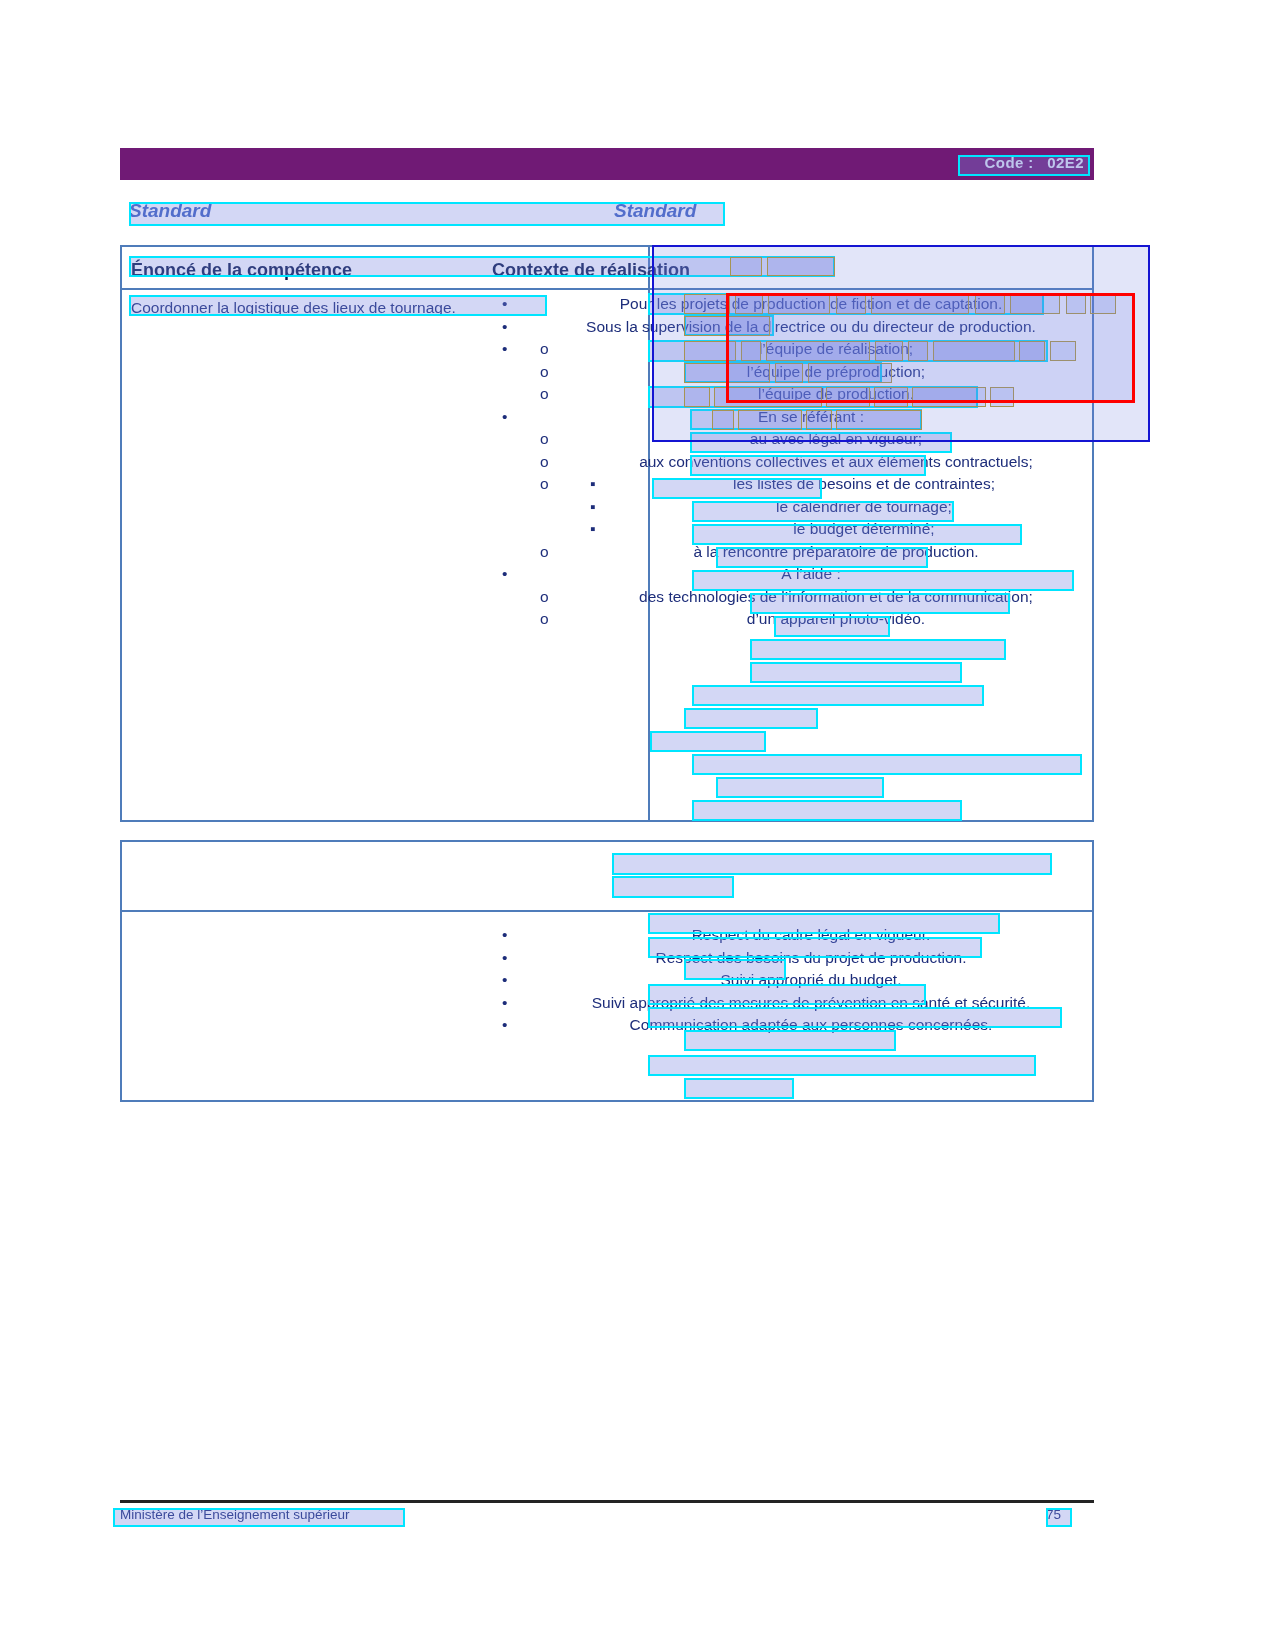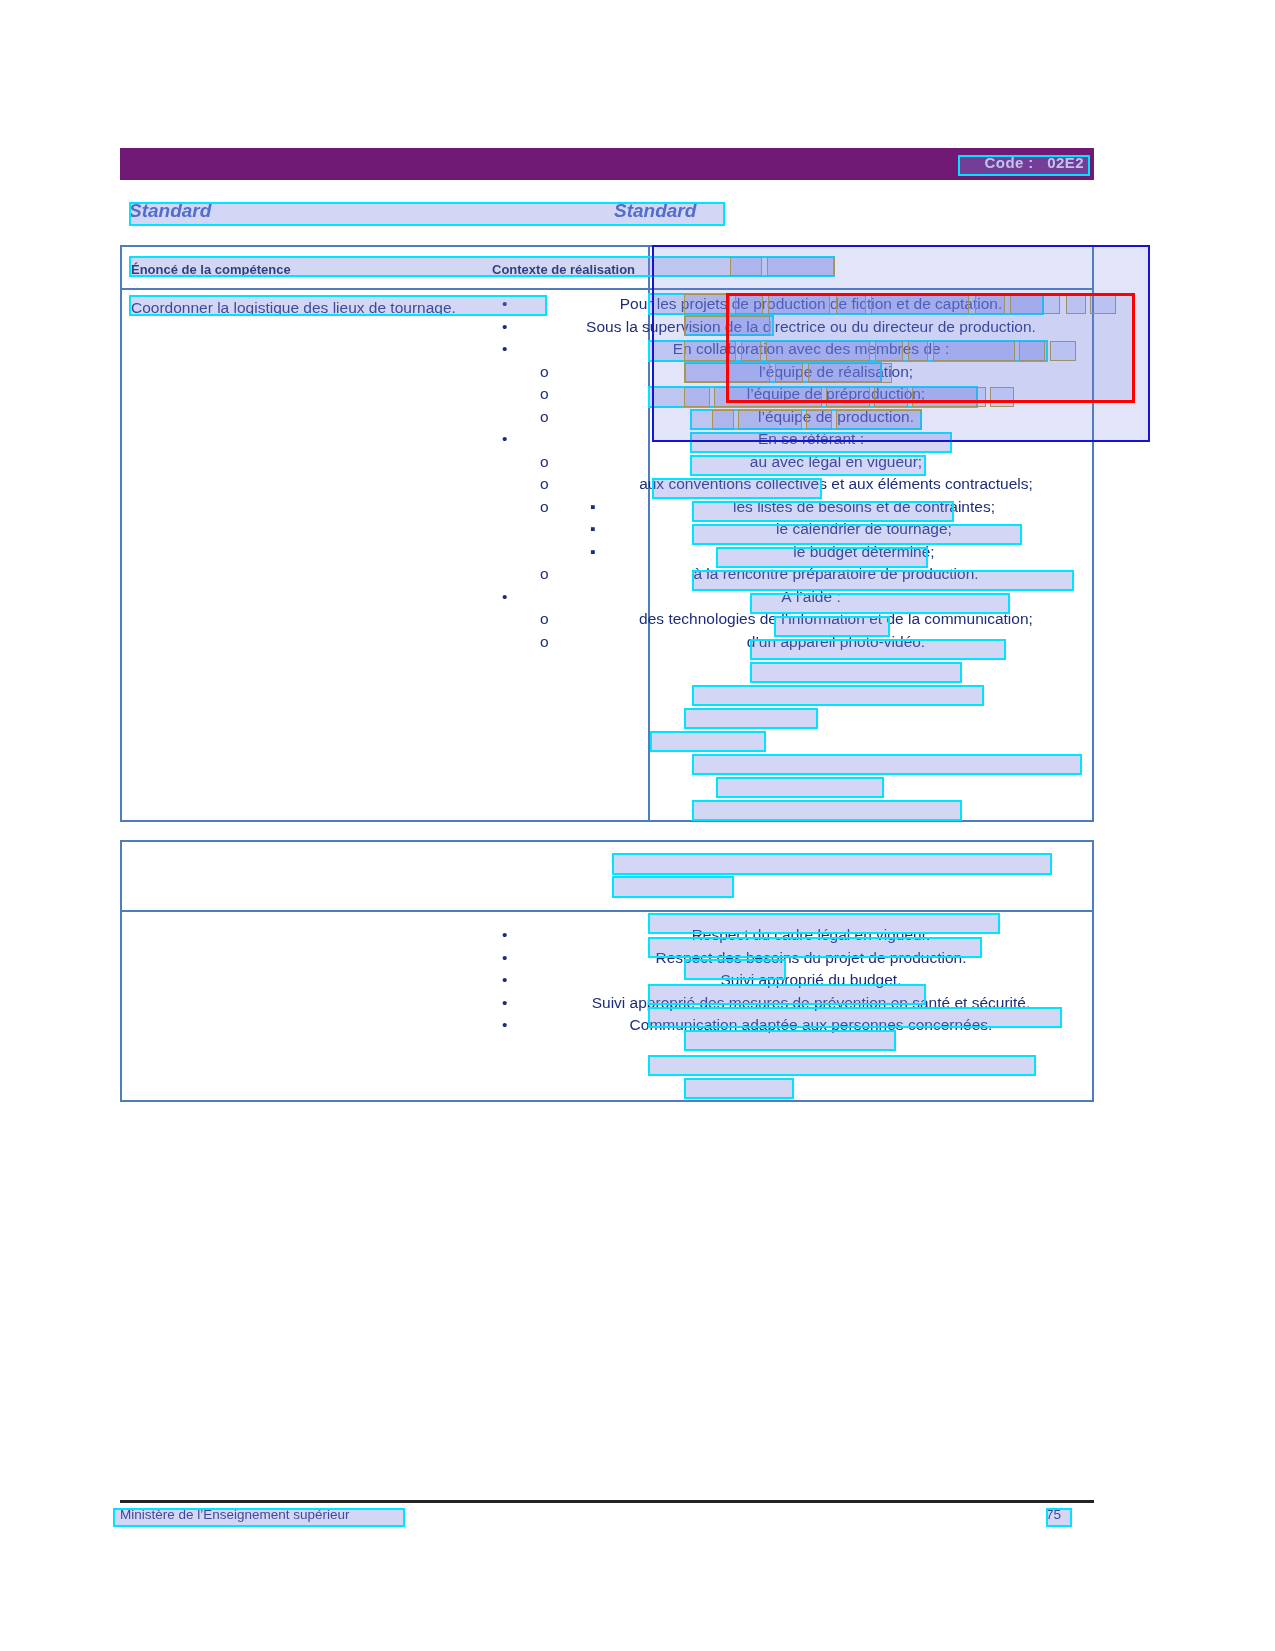--- a/index.html
+++ b/index.html
@@ -33,21 +33,21 @@
 
   
   .tbl{position:absolute;border:2px solid #4f7cba;background:#fff;box-sizing:border-box;}
   #tbl-main{left:120px;top:245px;width:974px;height:577px;}
   #tbl-crit{left:120px;top:840px;width:974px;height:262px;}
 
   .rowline{position:absolute;left:0;width:100%;height:2px;background:#4f7cba;}
   .vline{position:absolute;top:0;width:2px;background:#4f7cba;}
 
   .cell{position:absolute;box-sizing:border-box;}
-  .hd{font-weight:bold;font-size:13px;color:#0b1a4e;line-height:22px;}
+  .hd{font-weight:bold;font-size:18px;color:#0b1a4e;line-height:22px;}
   .bd{font-size:15.5px;color:#1d2d7a;line-height:22.5px;}
 
   
   ul.lvl{list-style:none;margin:0;padding:0;}
   li.itm{position:relative;margin:0;padding:0 0 0 0;}
   .bul{position:absolute;left:0;top:0;width:34px;text-align:left;color:#1d2d7a;}
   .txt{display:block;text-align:center;}
 
   .l1 > li{padding-left:38px;}
   .l2 > li{padding-left:50px;}
@@ -95,21 +95,20 @@
           <li class="itm">
             <span class="bul">•</span>
             <span class="txt">Pour les projets de production de fiction et de captation.</span>
           </li>
           <li class="itm">
             <span class="bul">•</span>
             <span class="txt">Sous la supervision de la directrice ou du directeur de production.</span>
           </li>
           <li class="itm">
             <span class="bul">•</span>
-            <span class="txt">En collaboration avec des membres de :</span>
             <ul class="lvl l2">
               <li class="itm">
                 <span class="bul">o</span>
                 <span class="txt">l’équipe de réalisation;</span>
               </li>
               <li class="itm">
                 <span class="bul">o</span>
                 <span class="txt">l’équipe de préproduction;</span>
               </li>
               <li class="itm">

